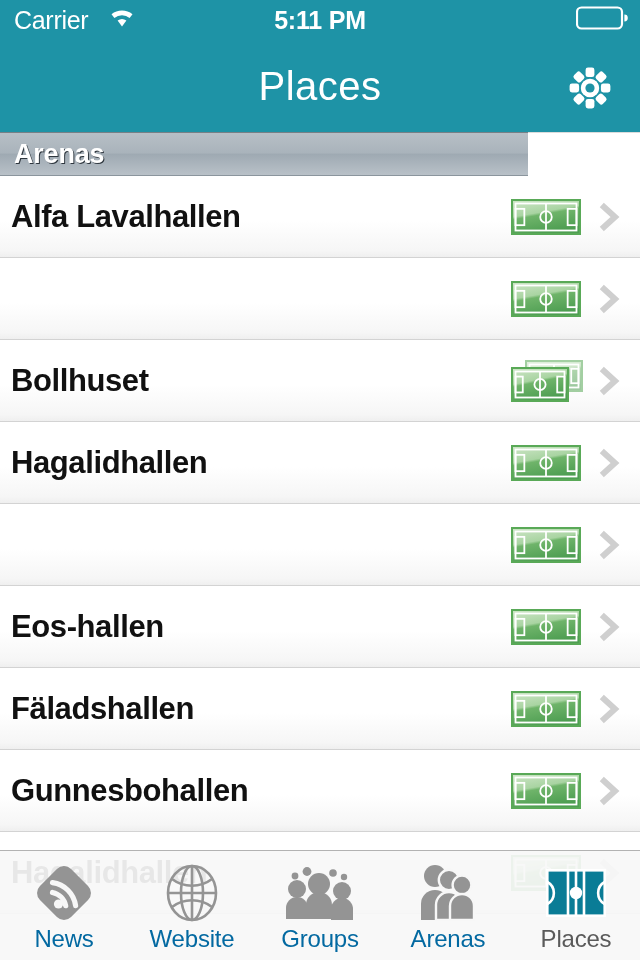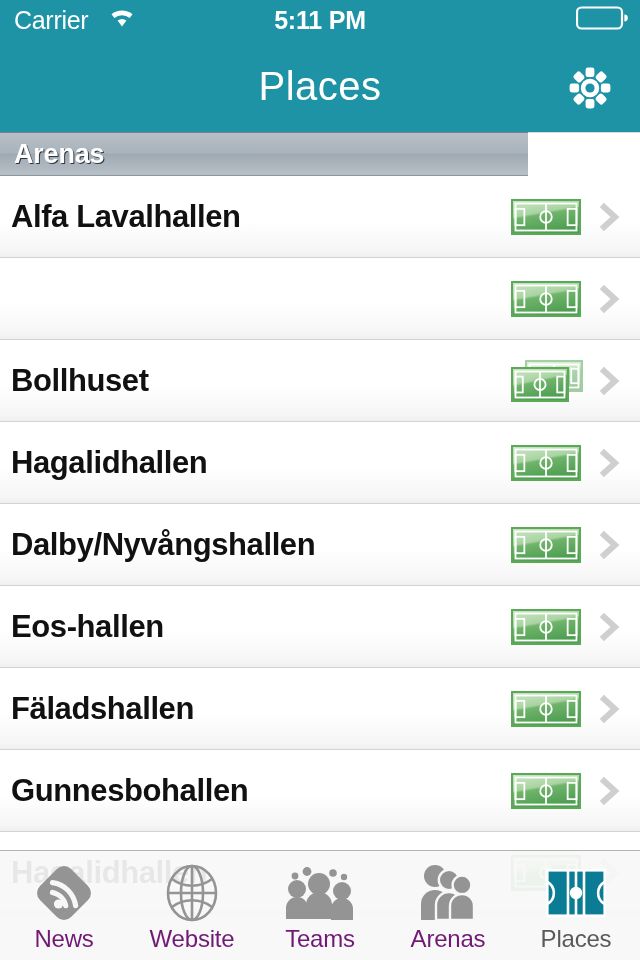--- a/index.html
+++ b/index.html
@@ -89,21 +89,21 @@
     border-top:1px solid #b2b2b2;
     display:flex; z-index:20;
   }
   .tab{
     flex:1; display:flex; flex-direction:column;
     align-items:center; justify-content:center; cursor:pointer;
     padding-top:4px;
   }
   .tab .tab-icon{ height:60px; display:flex; align-items:center; justify-content:center; }
   .tab .tab-label{
-    font-size:24px; color:#701a75; margin-top:2px; letter-spacing:-0.2px;
+    font-size:24px; color:#0369a1; margin-top:2px; letter-spacing:-0.2px;
   }
   .tab.active .tab-label{ color:#5a5a5a; }
 </style>
 </head>
 <body>
 
 <div id="phone">
 
   <div class="statusbar">
     <div class="sb-left">
@@ -265,21 +265,20 @@
       <rect x="5.5" y="13.84" width="8.84" height="16.32" fill="none" stroke="#ffffff" stroke-width="1.8"></rect>
       <rect x="57.66" y="13.84" width="8.84" height="16.32" fill="none" stroke="#ffffff" stroke-width="1.8"></rect>
     </g>
   </svg></span>
        <span class="chevron"><svg width="34" height="44" viewBox="0 0 34 44">
   <path d="M10 12 L21 22 L10 32" fill="none" stroke="#cfcfcf" stroke-width="6" stroke-linecap="square" stroke-linejoin="miter"></path>
 </svg></span>
      </span>
         </div>
         <div class="row">
-          <span class="row-title">Dalby/Nyvångshallen</span>
      <span class="row-right">
        <span class="pitch-wrap"><svg width="74" height="44" viewBox="0 0 74 44">
     <defs>
       <linearGradient id="pg" x1="0" y1="0" x2="0.35" y2="1">
         <stop offset="0%" stop-color="#cfe6c8"></stop>
         <stop offset="45%" stop-color="#a9d4a2"></stop>
         <stop offset="52%" stop-color="#6fb46a"></stop>
         <stop offset="100%" stop-color="#4e9e52"></stop>
       </linearGradient>
     </defs>
@@ -450,21 +449,21 @@
             <circle cx="61" cy="13" r="3.2"></circle>
             <circle cx="14" cy="25" r="9"></circle>
             <path d="M3 55 v-11 a11 11 0 0 1 22 0 v11 z"></path>
             <circle cx="59" cy="27" r="9"></circle>
             <path d="M48 56 v-11 a11 11 0 0 1 22 0 v11 z"></path>
             <circle cx="36" cy="20" r="11"></circle>
             <path d="M23 55 v-14 a13 13 0 0 1 26 0 v14 z"></path>
           </g>
         </svg>
       </div>
-      <div class="tab-label">Teams</div>
+      <div class="tab-label">Groups</div>
     </div>
 
     <div class="tab">
       <div class="tab-icon">
         <svg width="74" height="58" viewBox="0 0 74 58">
           <g fill="#949494">
             <circle cx="24" cy="12" r="11"></circle>
             <path d="M10 56 v-16 a14 14 0 0 1 28 0 v16 z"></path>
             <circle cx="38" cy="16" r="10.2" stroke="#f7f7f7" stroke-width="2.4"></circle>
             <path d="M25 56 v-15 a13 13 0 0 1 26 0 v15 z" stroke="#f7f7f7" stroke-width="2.4"></path>

